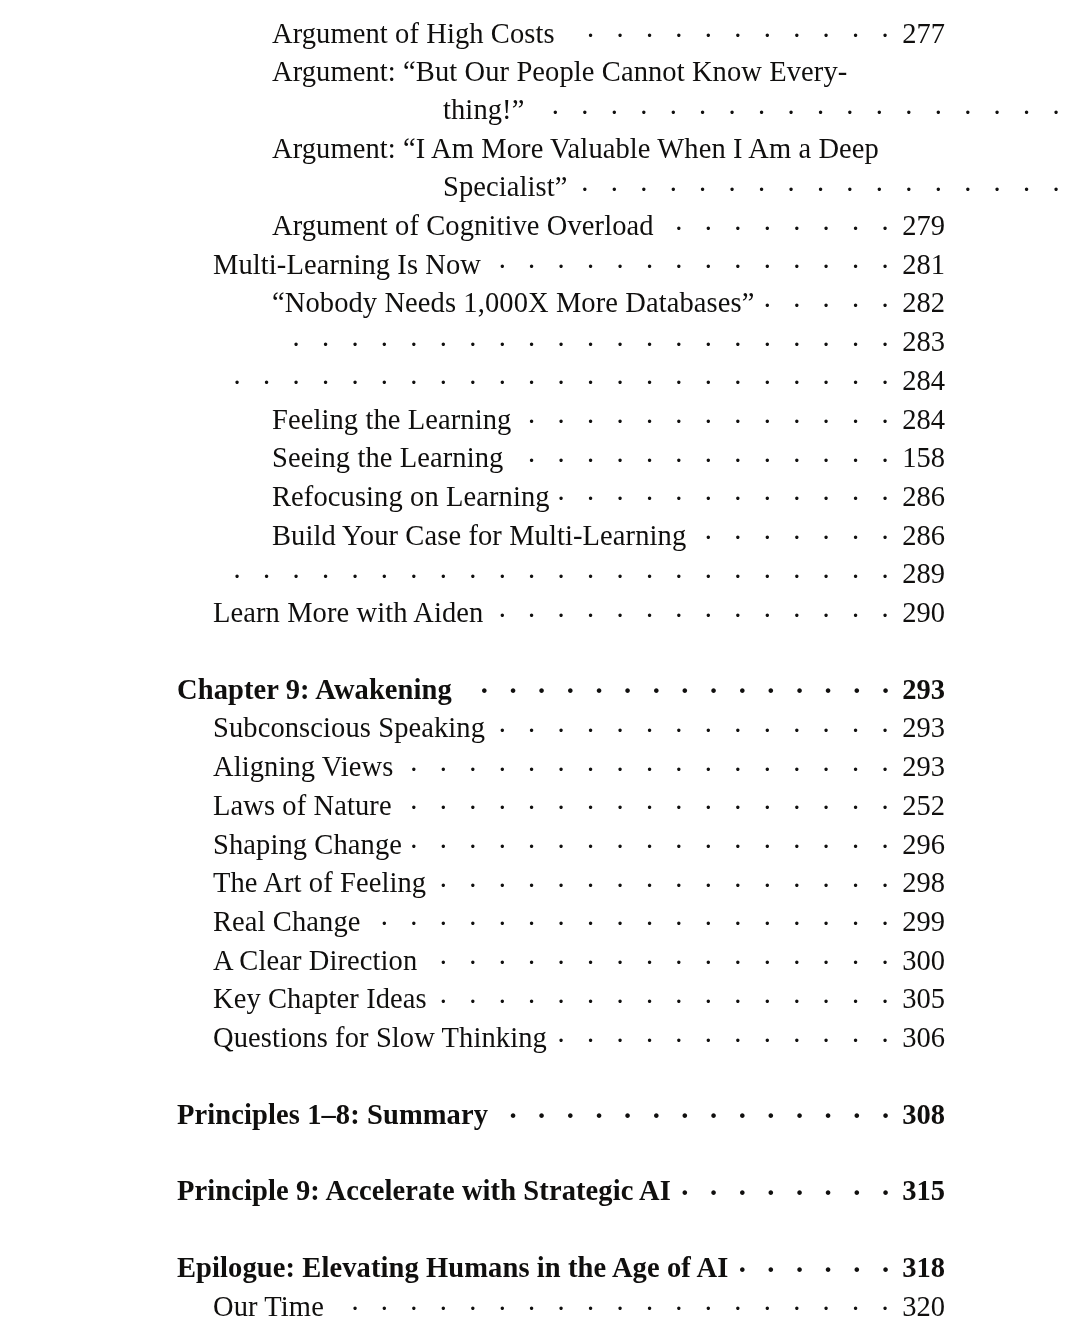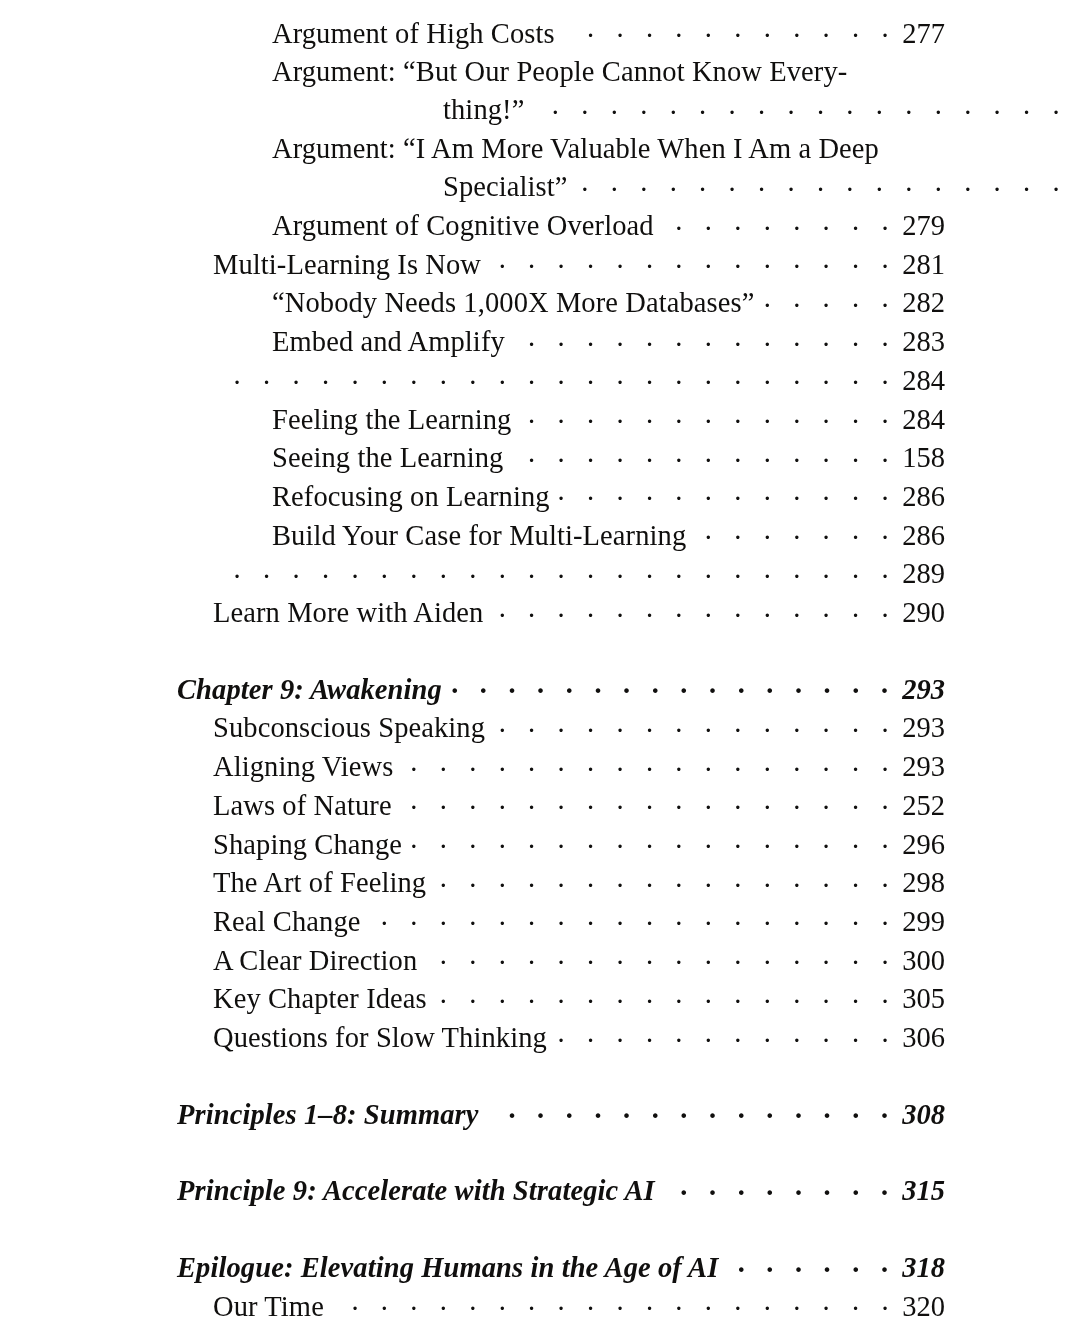--- a/index.html
+++ b/index.html
@@ -32,21 +32,21 @@
   
   .toc-entry {
     display: block;
     position: relative;
     font-size: 28.5px;
     line-height: 38.2px;
     white-space: nowrap;
   }
 
   
-  .lvl-0 { padding-left: 0px; font-style: italic; }
+  .lvl-0 { padding-left: 0px; }
   .lvl-1 { padding-left: 36px; }
   .lvl-2 { padding-left: 95px; }
 
   
   .row {
     display: flex;
     align-items: baseline;
     width: 100%;
   }
 
@@ -139,21 +139,20 @@
       </li>
       <li class="toc-entry lvl-2">
         <div class="row">
           <span class="title">“Nobody Needs 1,000X More Databases”</span>
           <span class="leader"></span>
           <span class="page-num">282</span>
         </div>
       </li>
       <li class="toc-entry lvl-2">
         <div class="row">
-          <span class="title">Embed and Amplify</span>
           <span class="leader"></span>
           <span class="page-num">283</span>
         </div>
       </li>
       <li class="toc-entry lvl-1">
         <div class="row">
           <span class="leader"></span>
           <span class="page-num">284</span>
         </div>
       </li>

